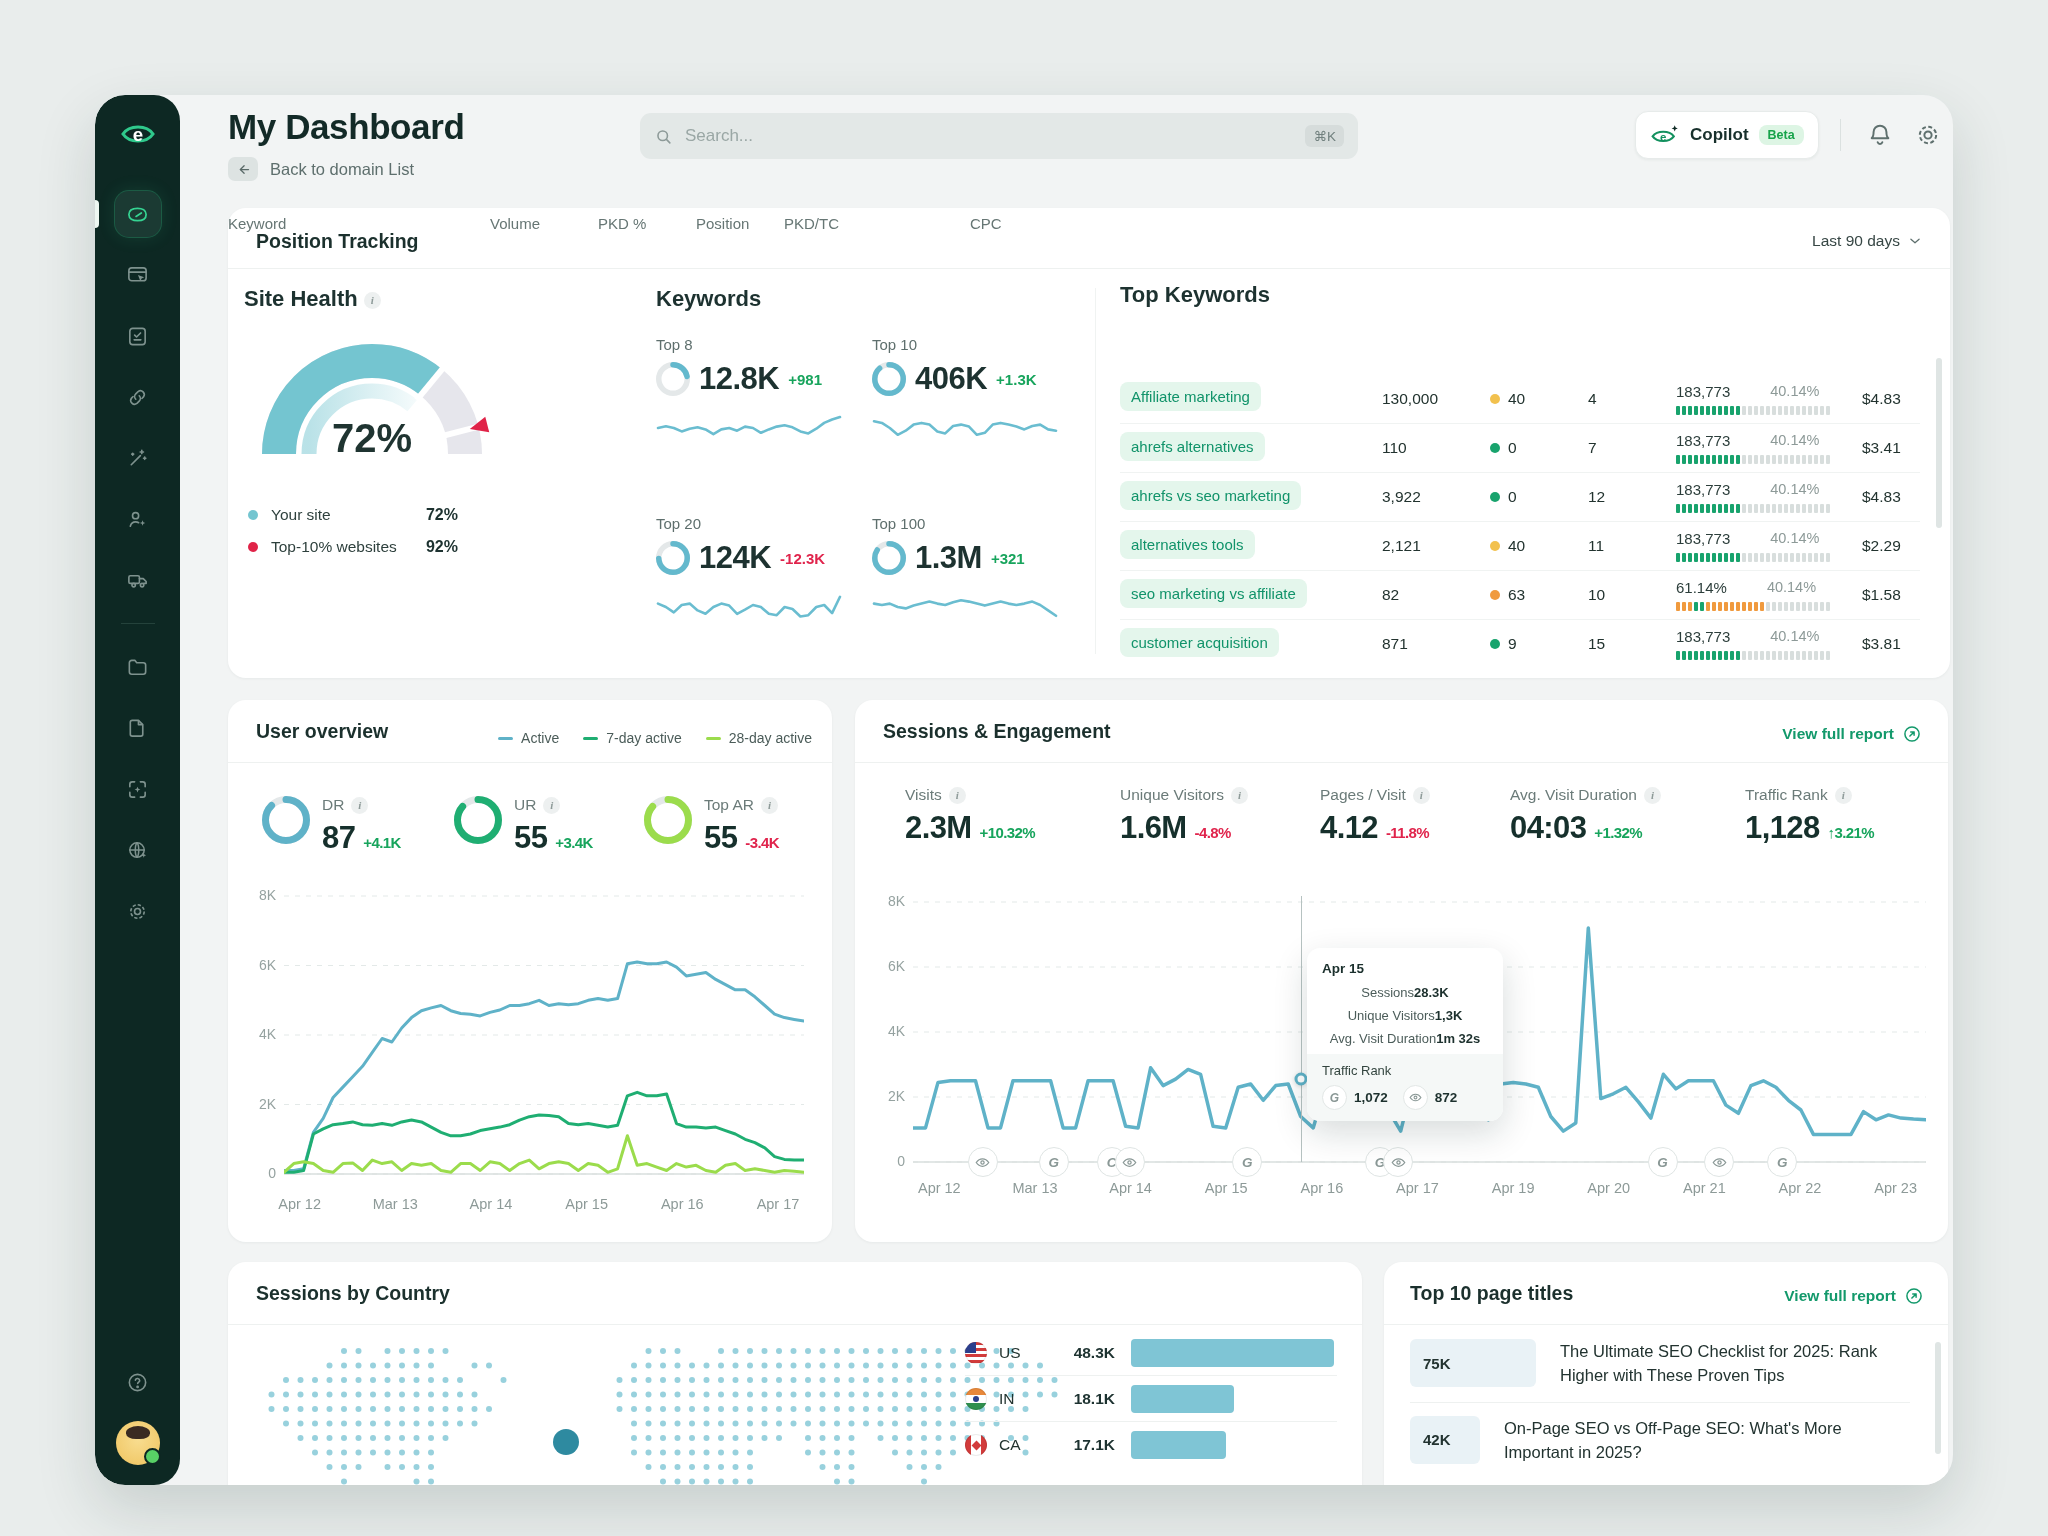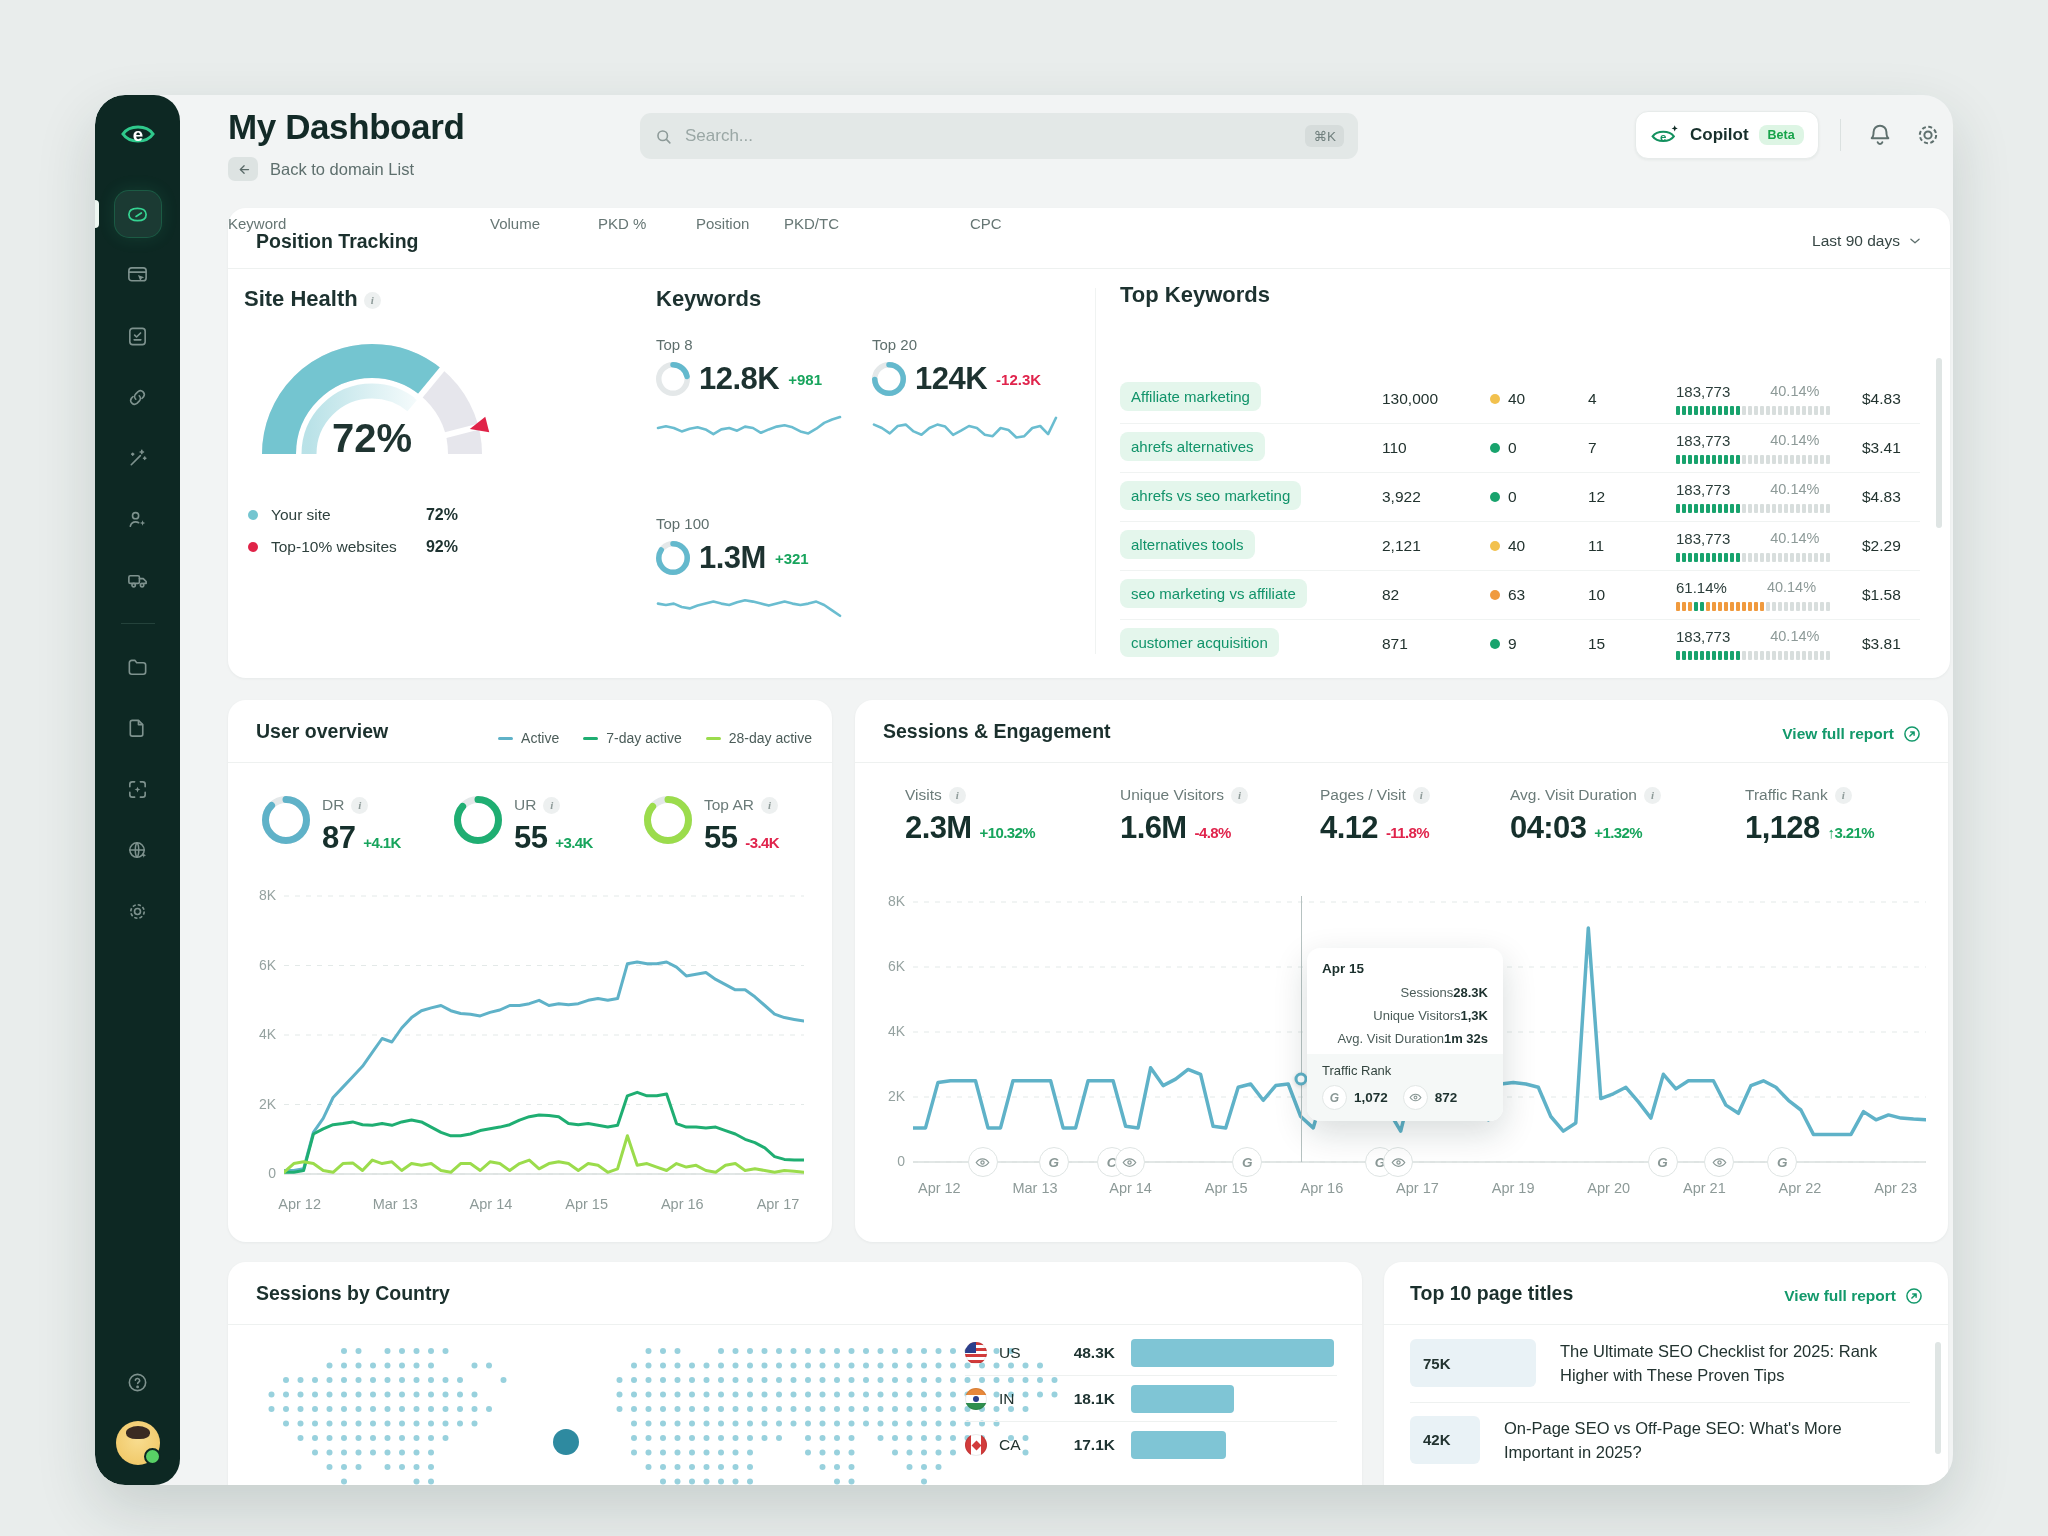--- a/index.html
+++ b/index.html
@@ -89,21 +89,21 @@
   .mk{width:30px;height:30px;border-radius:50%;background:#fff;border:1.5px solid #dfe5e4;display:flex;align-items:center;justify-content:center;color:#8a9896;font-size:13.5px;font-weight:700;}
   .mk+.mk{margin-left:-12px;}
   .mk svg{width:15px;height:15px;}
   .gletter::before{content:"G";}
   .cletter::before{content:"C";}
   .crosshair{position:absolute;width:1px;background:#b6c2c1;top:0;}
   .cdot{position:absolute;width:13px;height:13px;border-radius:50%;background:#fff;border:3.5px solid #5fb2c8;transform:translate(-50%,-50%);box-shadow:0 1px 4px rgba(0,0,0,.15);}
   
   .tooltip{position:absolute;width:196px;background:#fff;border-radius:13px;box-shadow:0 12px 34px rgba(15,40,35,.16);z-index:6;padding:13px 15px 0;}
   .tt-date{font-size:13.5px;font-weight:700;color:#1b302d;margin-bottom:9px;}
-  .tt-row{display:flex;justify-content:flex-end;font-size:13px;color:#4b5c59;margin-bottom:8px;}
+  .tt-row{display:flex;justify-content:center;font-size:13px;color:#4b5c59;margin-bottom:8px;}
   .tt-row b{color:#1d312e;font-weight:600;}
   .tt-rank{margin:4px -15px 0;background:#f5f8f7;border-radius:0 0 13px 13px;padding:9px 15px 11px;}
   .tt-rank-lab{font-size:13px;color:#33453f;margin-bottom:7px;}
   .tt-badges{display:flex;align-items:center;gap:7px;font-size:13.5px;}
   .tt-badges b{font-weight:600;color:#1d312e;margin-right:8px;}
   .tt-badge{width:25px;height:25px;border-radius:50%;background:#fff;border:1.5px solid #e2e7e6;display:flex;align-items:center;justify-content:center;color:#8a9896;font-size:12px;font-weight:700;flex:none;}
   .tt-badge svg{width:13px;height:13px;}
   
   .c-row{display:flex;align-items:center;height:46px;border-bottom:1px solid #eef1f0;}
   .c-row:last-child{border-bottom:none;}
@@ -324,20 +324,34 @@
               <div class="kw-row">
                 <svg viewBox="0 0 34 34" width="34" height="34" style="flex:none">
                   <circle cx="17" cy="17" r="14.25" fill="none" stroke="#e4e8e9" stroke-width="5.5"></circle>
                   <circle cx="17" cy="17" r="14.25" fill="none" stroke="#64b9cd" stroke-width="5.5" stroke-dasharray="19.697785938008 89.5353906273091" transform="rotate(-90 17 17)" stroke-linecap="round"></circle>
                 </svg>
                 <span class="kw-val">12.8K</span>
                 <span class="delta up">+981</span>
               </div>
               <div class="kw-spark"><svg viewBox="0 0 186 44" width="186" height="44">
                   <polyline points="2.0,23.0 9.9,21.3 17.8,23.0 25.7,26.4 33.7,23.7 41.6,22.3 49.5,24.4 57.4,29.1 65.3,24.4 73.2,23.0 81.1,25.7 89.0,21.6 97.0,23.0 104.9,27.8 112.8,24.4 120.7,21.6 128.6,20.3 136.5,22.3 144.4,26.4 152.3,28.4 160.3,23.7 168.2,17.9 176.1,14.5 184.0,12.1" fill="none" stroke="#6abdd0" stroke-width="2.6" stroke-linecap="round" stroke-linejoin="round"></polyline>
+                </svg></div>
+            </div>
+            <div class="kw-cell">
+              <div class="kw-lab">Top 10</div>
+              <div class="kw-row">
+                <svg viewBox="0 0 34 34" width="34" height="34" style="flex:none">
+                  <circle cx="17" cy="17" r="14.25" fill="none" stroke="#e4e8e9" stroke-width="5.5"></circle>
+                  <circle cx="17" cy="17" r="14.25" fill="none" stroke="#64b9cd" stroke-width="5.5" stroke-dasharray="78.791143752032 89.5353906273091" transform="rotate(-90 17 17)" stroke-linecap="round"></circle>
+                </svg>
+                <span class="kw-val">406K</span>
+                <span class="delta up">+1.3K</span>
+              </div>
+              <div class="kw-spark"><svg viewBox="0 0 186 44" width="186" height="44">
+                  <polyline points="2.0,16.2 9.9,17.9 17.8,23.0 25.7,29.8 33.7,25.7 41.6,19.6 49.5,17.9 57.4,19.6 65.3,26.4 73.2,28.4 81.1,21.0 89.0,19.6 97.0,21.6 104.9,29.8 112.8,27.8 120.7,19.6 128.6,17.9 136.5,19.6 144.4,21.6 152.3,24.4 160.3,21.0 168.2,19.6 176.1,24.4 184.0,25.7" fill="none" stroke="#6abdd0" stroke-width="2.6" stroke-linecap="round" stroke-linejoin="round"></polyline>
                 </svg></div>
             </div>
             <div class="kw-cell">
               <div class="kw-lab">Top 20</div>
               <div class="kw-row">
                 <svg viewBox="0 0 34 34" width="34" height="34" style="flex:none">
                   <circle cx="17" cy="17" r="14.25" fill="none" stroke="#e4e8e9" stroke-width="5.5"></circle>
                   <circle cx="17" cy="17" r="14.25" fill="none" stroke="#64b9cd" stroke-width="5.5" stroke-dasharray="66.25618906420873 89.5353906273091" transform="rotate(-90 17 17)" stroke-linecap="round"></circle>
                 </svg>
                 <span class="kw-val">124K</span>

